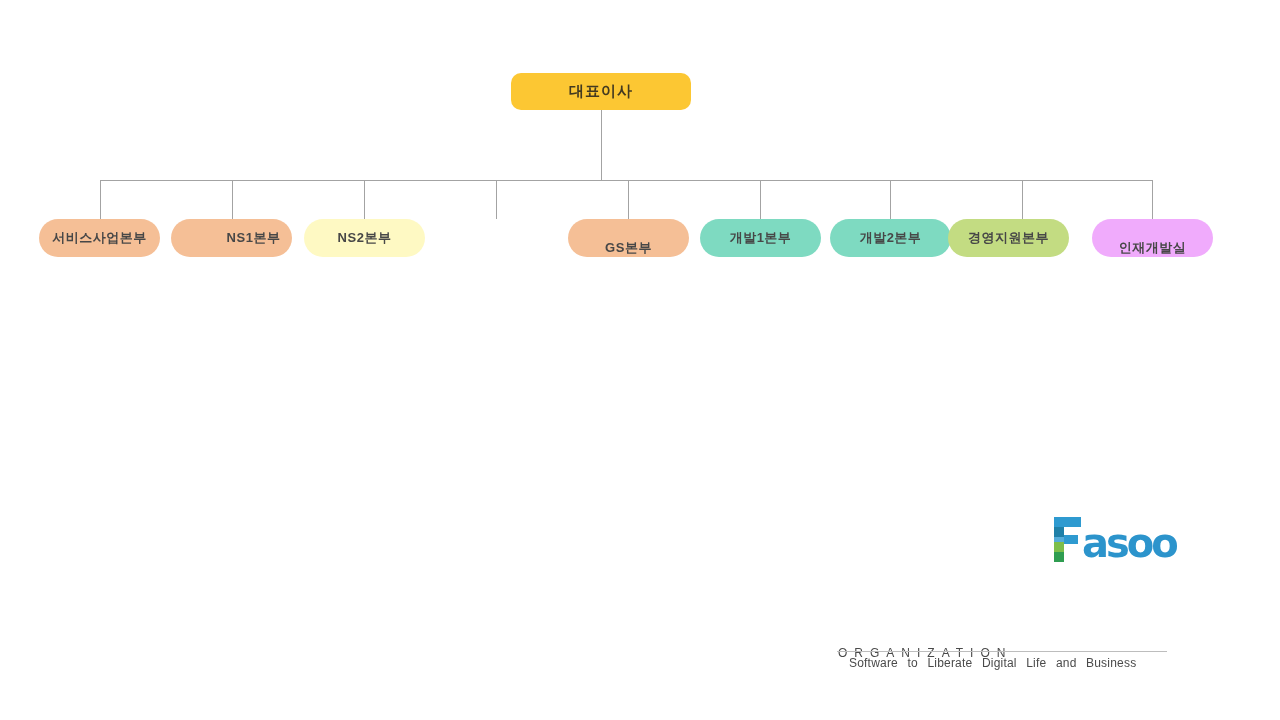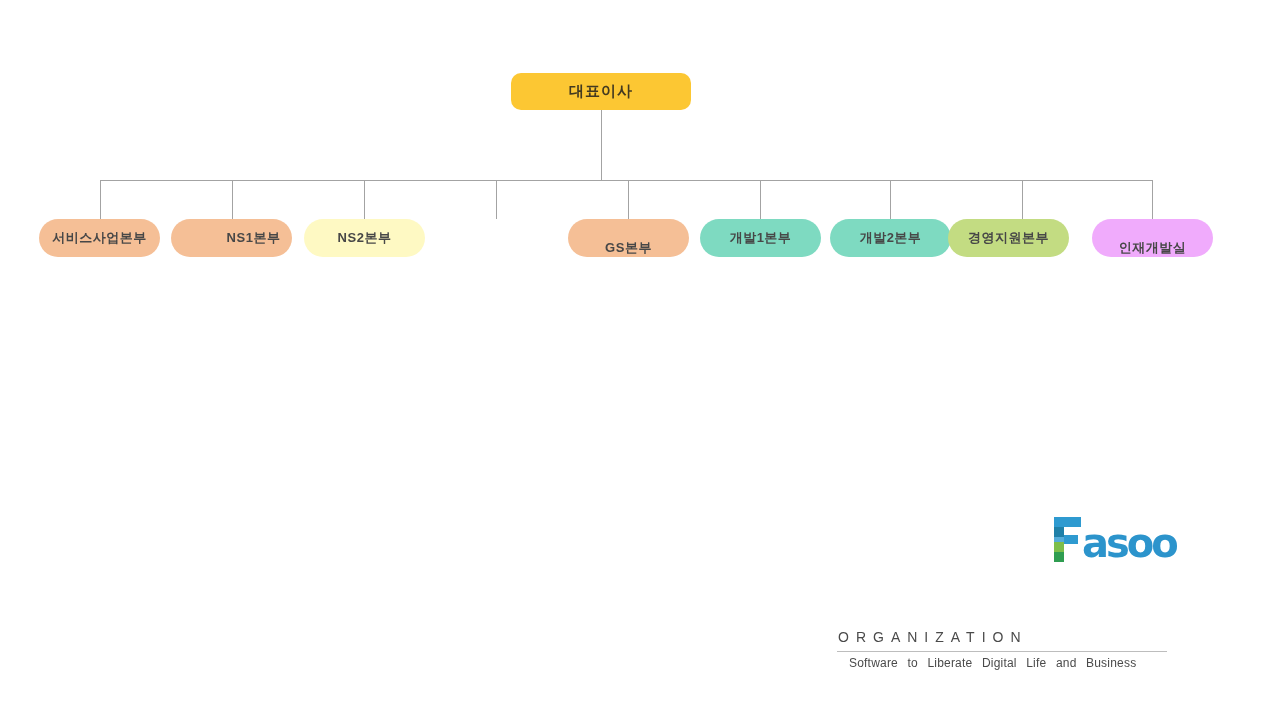--- a/index.html
+++ b/index.html
@@ -46,22 +46,22 @@
   .f-s4{left:0;top:35px;width:10px;height:10px;}
   .f-arm{left:10px;top:18px;width:14px;height:9px;}
   .logo-rest{
     position:absolute;left:28px;top:6px;
     font-family:"DejaVu Sans","Liberation Sans",sans-serif;
     font-size:40px;font-weight:bold;line-height:1;
     letter-spacing:-3px;
   }
   
   .footer-title{
-    position:absolute;left:838px;top:629px;
-    font-size:14px;letter-spacing:7px;color:#4a4a4a;
+    position:absolute;left:838px;top:646px;
+    font-size:12px;letter-spacing:7px;color:#4a4a4a;
   }
   .footer-line{
     position:absolute;left:837px;top:651px;width:330px;height:1px;
   }
   .footer-tagline{
     position:absolute;left:849px;top:656px;
     font-size:12px;word-spacing:6px;letter-spacing:0.2px;color:#4f4f4f;
   }
 </style>
 </head>

